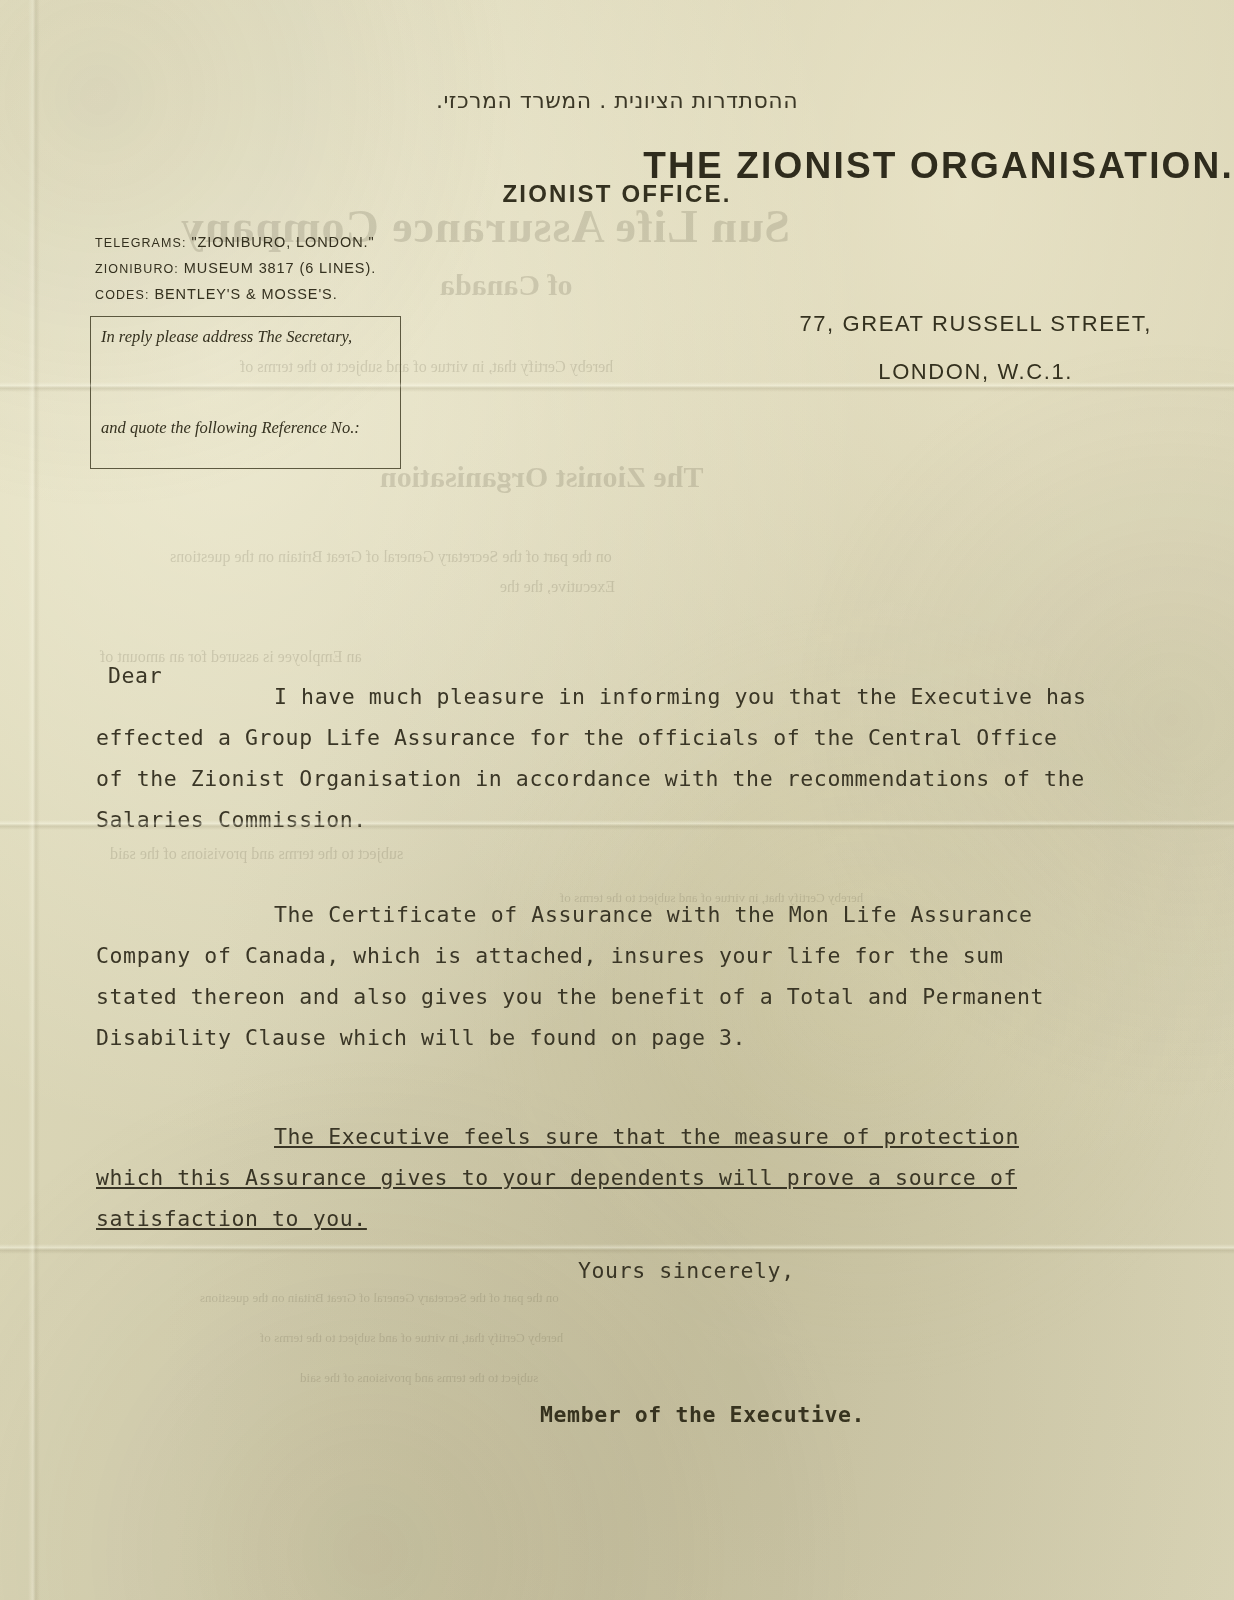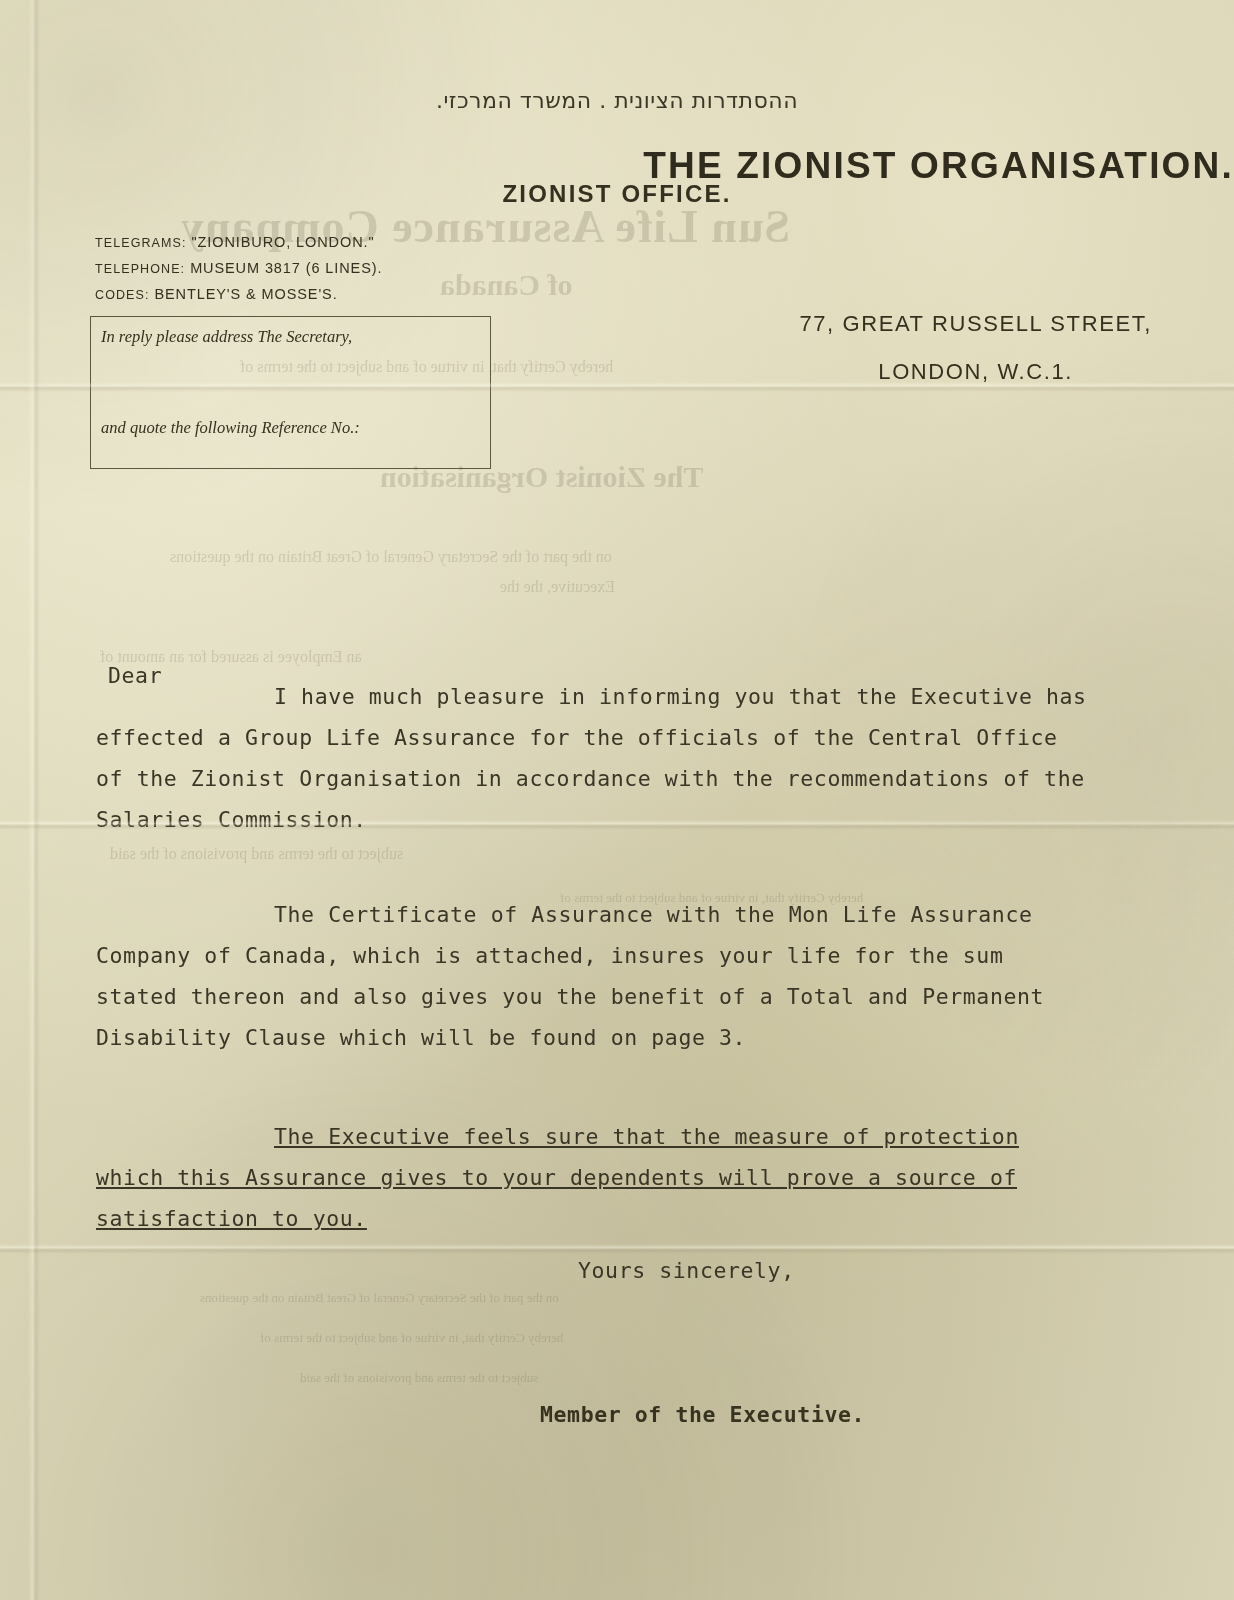--- a/index.html
+++ b/index.html
@@ -160,21 +160,21 @@
     font-size: 22px;
     letter-spacing: 1.6px;
     line-height: 48px;
     color: #34311f;
   }
 
   .ref-box {
     position: absolute;
     top: 316px;
     left: 90px;
-    width: 401px;
+    width: 311px;
     height: 153px;
     border: 1px solid #5d5940;
     box-sizing: border-box;
   }
   .ref-line1 {
     position: absolute;
     top: 10px;
     left: 10px;
     font-family: "Liberation Serif", serif;
     font-style: italic;
@@ -269,21 +269,21 @@
     <div class="org-title">THE ZIONIST ORGANISATION.</div>
 
     <div class="org-sub">ZIONIST OFFICE.</div>
 
     <div class="contact-block">
       <div>
         <span class="lbl">TELEGRAMS:</span>
         <span>"ZIONIBURO, LONDON."</span>
       </div>
       <div>
-        <span class="lbl">TELEPHONE:</span>
+        <span class="lbl">ZIONIBURO:</span>
         <span>MUSEUM 3817 (6 LINES).</span>
       </div>
       <div>
         <span class="lbl">CODES:</span>
         <span>BENTLEY'S &amp; MOSSE'S.</span>
       </div>
     </div>
 
     <div class="address-block">
       <div>77, GREAT RUSSELL STREET,</div>

